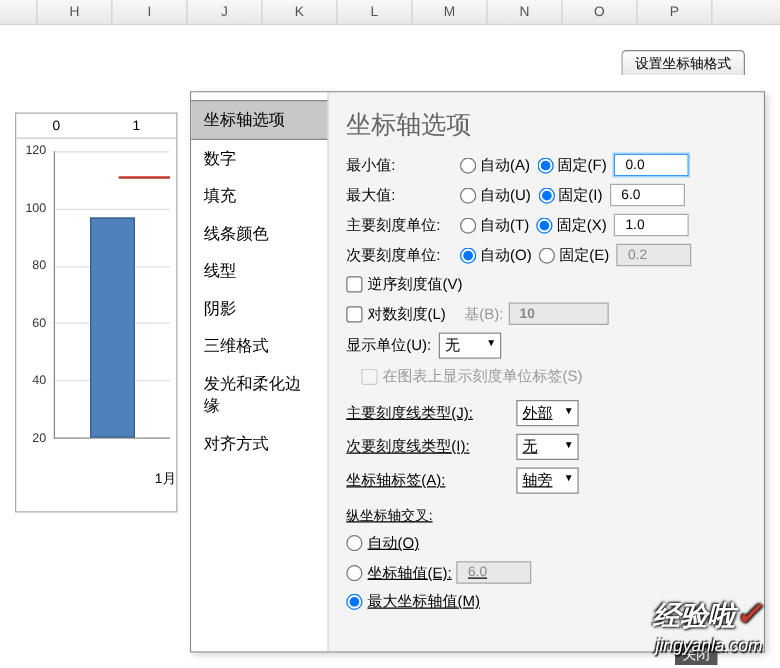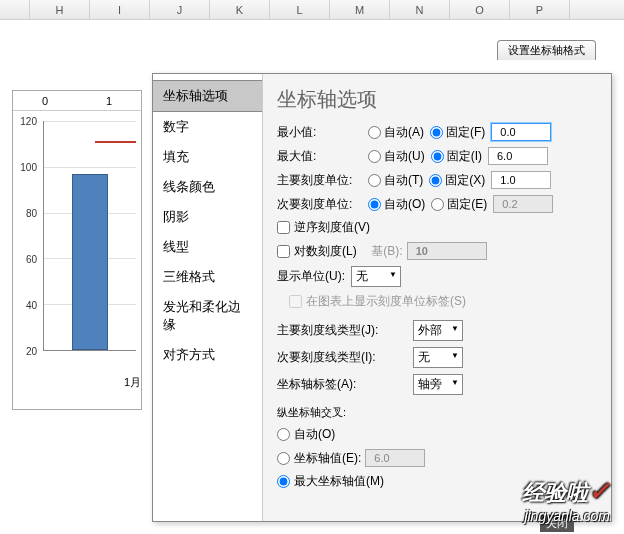--- a/index.html
+++ b/index.html
@@ -43,21 +43,21 @@
     
     .check-row { display: flex; align-items: center; gap: 4px; margin-bottom: 6px; }
     .check-row input { margin: 0; }
     
     .select { border: 1px solid #888; background: #fff; padding: 1px 16px 1px 4px; position: relative; font-size: 12px; min-width: 50px; display: inline-block; }
     .select::after { content: "▼"; font-size: 8px; position: absolute; right: 3px; top: 3px; }
     
     .sub-indent { margin-left: 12px; }
     .disabled-text { color: #999; }
     
-    .section { margin-top: 10px; }
+    .section { margin-top: 10px; text-decoration: underline; }
     .section-title { margin-bottom: 6px; font-size: 11px; }
     
     .watermark { position: absolute; right: 14px; bottom: 10px; text-align: right; }
     .wm-top { font-size: 22px; font-weight: bold; font-style: italic; color: #fff; text-shadow: 1px 1px 2px #000, -1px -1px 2px #000; }
     .wm-check { color: #c0392b; font-size: 26px; font-weight: bold; }
     .wm-bottom { font-size: 14px; font-style: italic; color: #fff; text-shadow: 1px 1px 1px #000, -1px -1px 1px #000; }
     
     .close-btn { position: absolute; right: 50px; bottom: 2px; font-size: 11px; color: #fff; background: #555; padding: 1px 6px; }
     
     .chart-label-bottom { text-align: right; font-size: 11px; padding-top: 4px; }
@@ -108,22 +108,22 @@
   </div>
 
   <div class="dialog-tab">设置坐标轴格式</div>
 
   <div class="dialog">
     <div class="sidebar">
       <div class="sidebar-item active">坐标轴选项</div>
       <div class="sidebar-item">数字</div>
       <div class="sidebar-item">填充</div>
       <div class="sidebar-item">线条颜色</div>
+      <div class="sidebar-item">线型</div>
       <div class="sidebar-item">阴影</div>
-      <div class="sidebar-item">线型</div>
       <div class="sidebar-item">三维格式</div>
       <div class="sidebar-item">发光和柔化边缘</div>
       <div class="sidebar-item">对齐方式</div>
     </div>
 
     <div class="panel">
       <div class="panel-title">坐标轴选项</div>
 
       <div class="row">
         <span class="row-label">最小值:</span>

